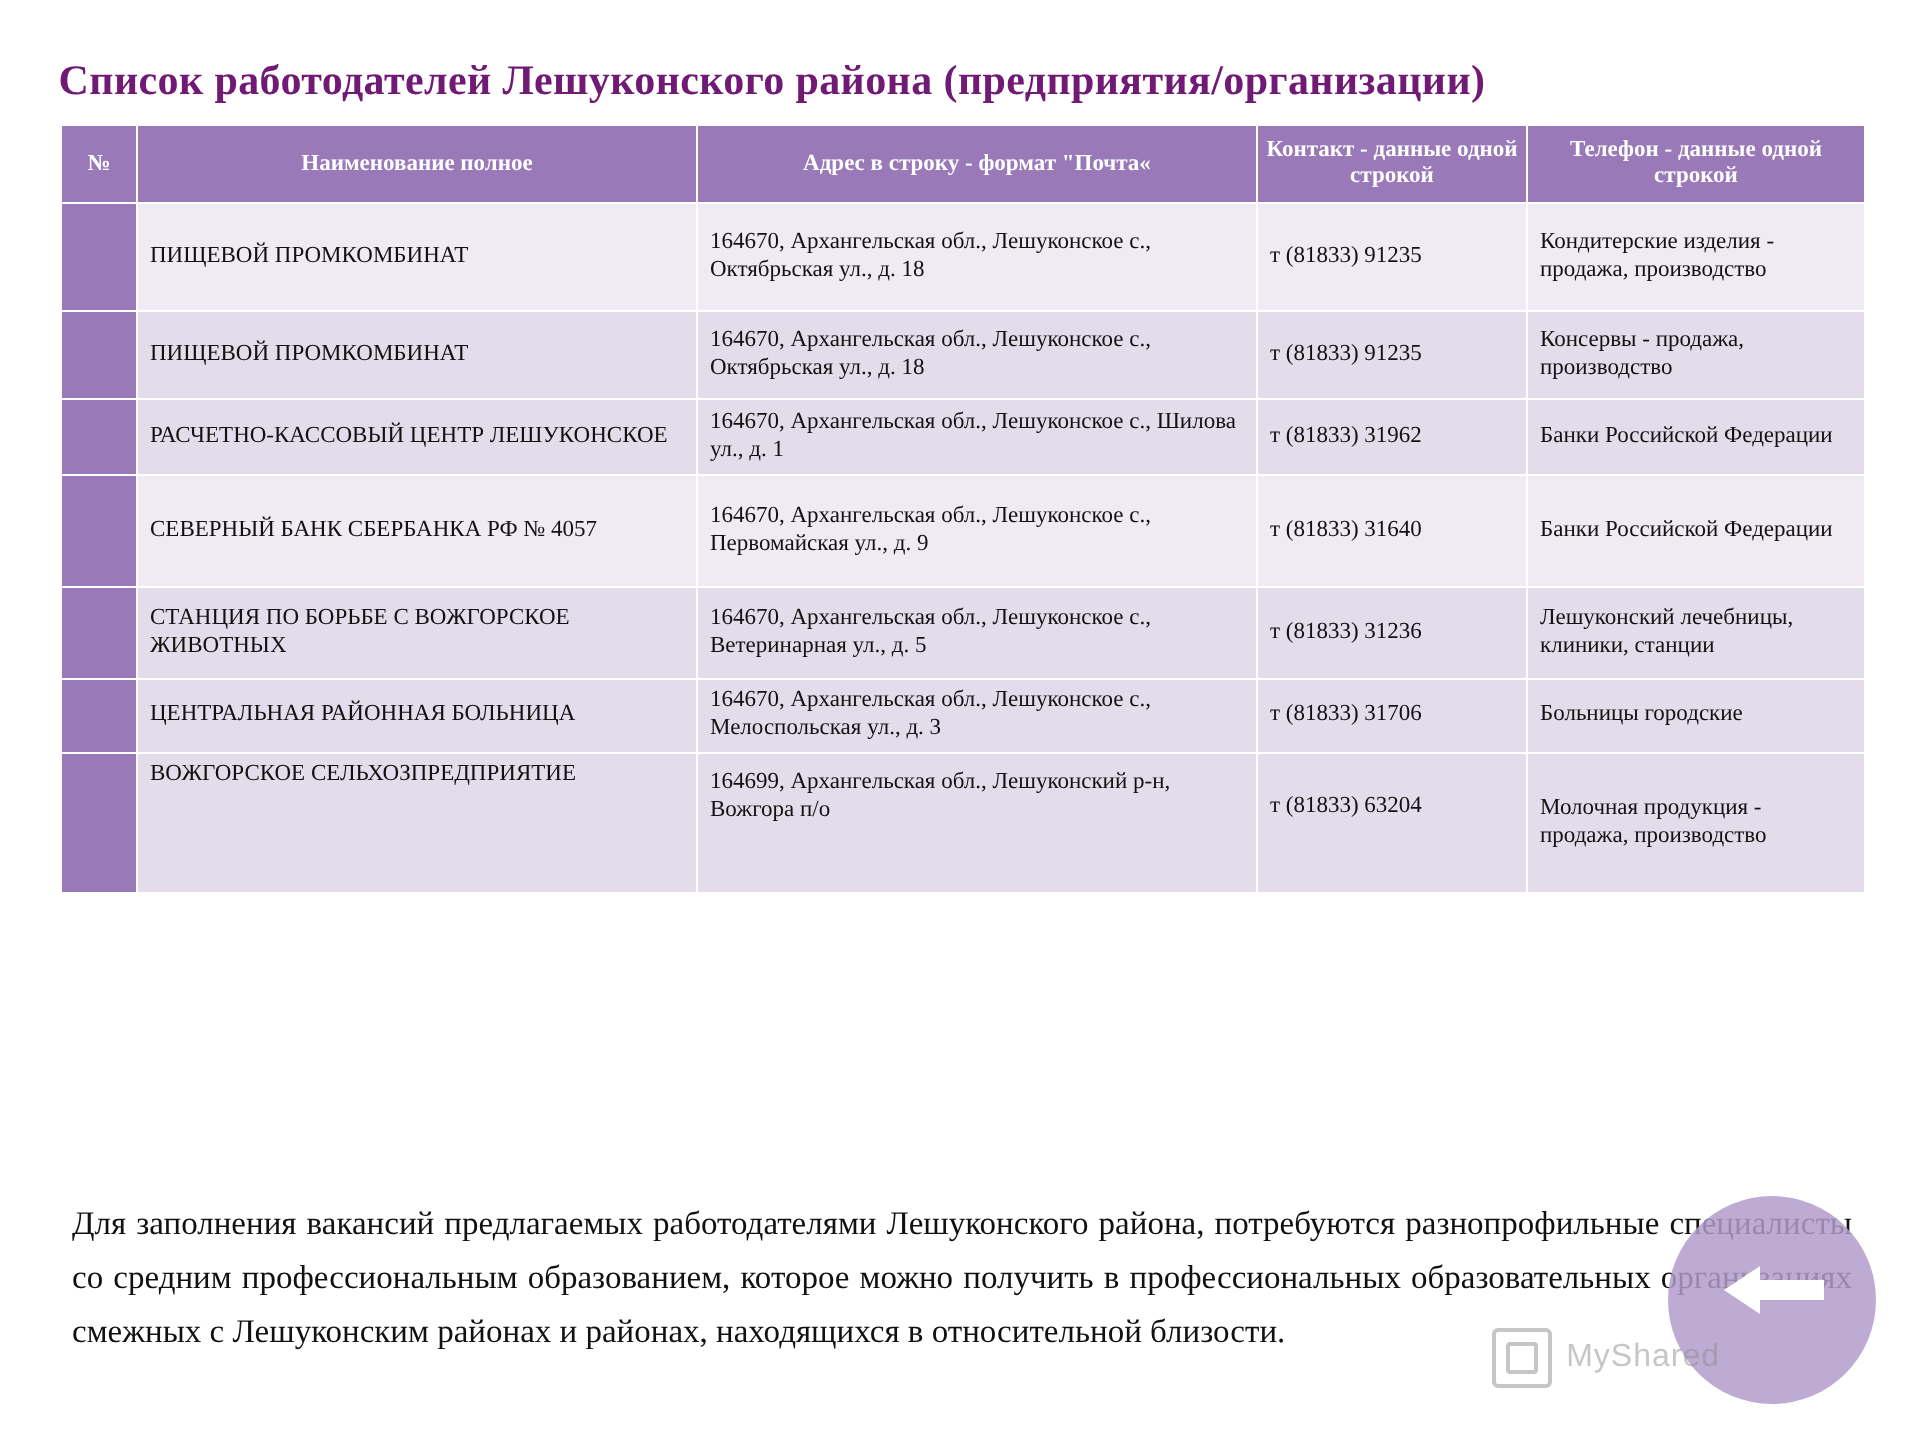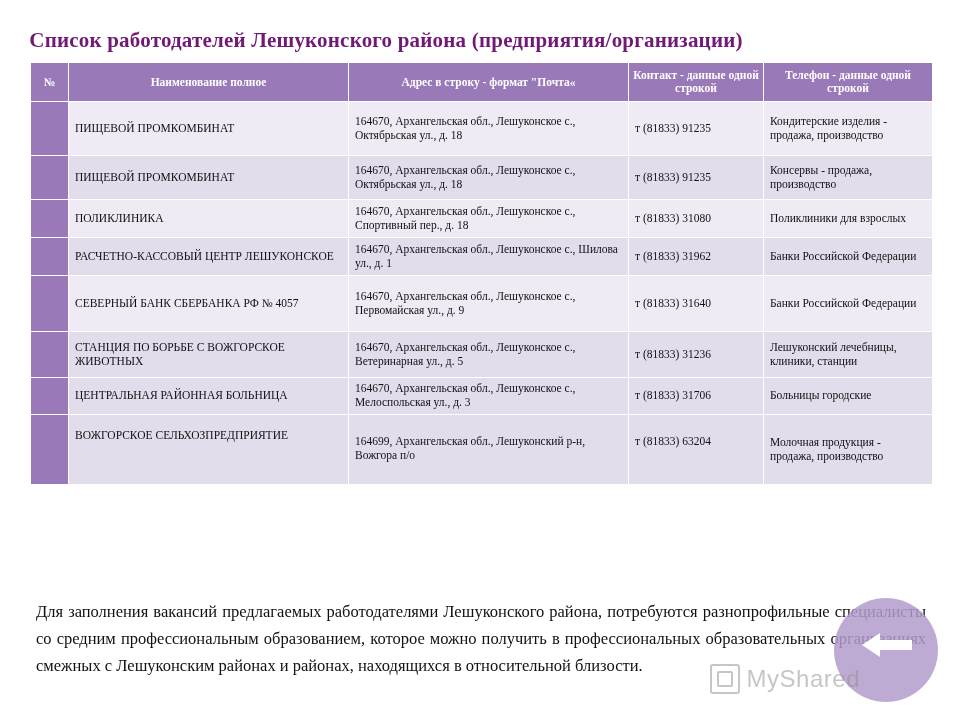--- a/index.html
+++ b/index.html
@@ -127,21 +127,21 @@
   .wm-box:before {
     content: "";
     position: absolute;
     left: 5px; top: 5px;
     width: 12px; height: 12px;
     border: 2px solid #8e8e8e;
     border-radius: 2px;
   }
   .wm-text {
     font-family: "Liberation Sans", sans-serif;
-    font-size: 24px;
+    font-size: 16px;
     color: #8e8e8e;
     font-weight: normal;
     letter-spacing: 0.5px;
   }
 </style>
 </head>
 <body>
 
 <div class="slide">
 
@@ -173,27 +173,20 @@
           <td class="body contact">т (81833) 91235</td>
           <td class="body phone">Кондитерские изделия - продажа, производство</td>
         </tr>
         <tr class="r-b" style="height:44px">
           <td class="numcell"></td>
           <td class="body name">ПИЩЕВОЙ ПРОМКОМБИНАТ</td>
           <td class="body addr">164670, Архангельская обл., Лешуконское с., Октябрьская ул., д. 18</td>
           <td class="body contact">т (81833) 91235</td>
           <td class="body phone">Консервы - продажа, производство</td>
         </tr>
-        <tr class="r-a" style="height:38px">
-          <td class="numcell"></td>
-          <td class="body name">ПОЛИКЛИНИКА</td>
-          <td class="body addr">164670, Архангельская обл., Лешуконское с., Спортивный пер., д. 18</td>
-          <td class="body contact">т (81833) 31080</td>
-          <td class="body phone">Поликлиники для взрослых</td>
-        </tr>
         <tr class="r-b" style="height:38px">
           <td class="numcell"></td>
           <td class="body name">РАСЧЕТНО-КАССОВЫЙ ЦЕНТР ЛЕШУКОНСКОЕ</td>
           <td class="body addr">164670, Архангельская обл., Лешуконское с., Шилова ул., д. 1</td>
           <td class="body contact">т (81833) 31962</td>
           <td class="body phone">Банки Российской Федерации</td>
         </tr>
         <tr class="r-a" style="height:56px">
           <td class="numcell"></td>
           <td class="body name">СЕВЕРНЫЙ БАНК СБЕРБАНКА РФ № 4057</td>
@@ -210,22 +203,22 @@
         </tr>
         <tr class="r-b" style="height:36px">
           <td class="numcell"></td>
           <td class="body name">ЦЕНТРАЛЬНАЯ РАЙОННАЯ БОЛЬНИЦА</td>
           <td class="body addr">164670, Архангельская обл., Лешуконское с., Мелоспольская ул., д. 3</td>
           <td class="body contact">т (81833) 31706</td>
           <td class="body phone">Больницы городские</td>
         </tr>
         <tr class="r-b" style="height:70px">
           <td class="numcell"></td>
-          <td class="body name" style="vertical-align:top;padding-top:14px">ВОЖГОРСКОЕ СЕЛЬХОЗПРЕДПРИЯТИЕ</td>
-          <td class="body addr" style="vertical-align:top;padding-top:20px">164699, Архангельская обл., Лешуконский р-н, Вожгора п/о</td>
+          <td class="body name" style="vertical-align:top;padding-top:4px">ВОЖГОРСКОЕ СЕЛЬХОЗПРЕДПРИЯТИЕ</td>
+          <td class="body addr" style="vertical-align:top;padding-top:8px">164699, Архангельская обл., Лешуконский р-н, Вожгора п/о</td>
           <td class="body contact" style="vertical-align:top;padding-top:20px">т (81833) 63204</td>
           <td class="body phone">Молочная продукция - продажа, производство</td>
         </tr>
       </tbody>
     </table>
   </div>
 
   <div class="footer-text">Для заполнения вакансий предлагаемых работодателями Лешуконского района, потребуются разнопрофильные специалисты  со средним профессиональным образованием, которое можно получить в профессиональных образовательных организациях смежных с Лешуконским районах и районах, находящихся в относительной близости.</div>
 
   <div class="back-badge"></div>

